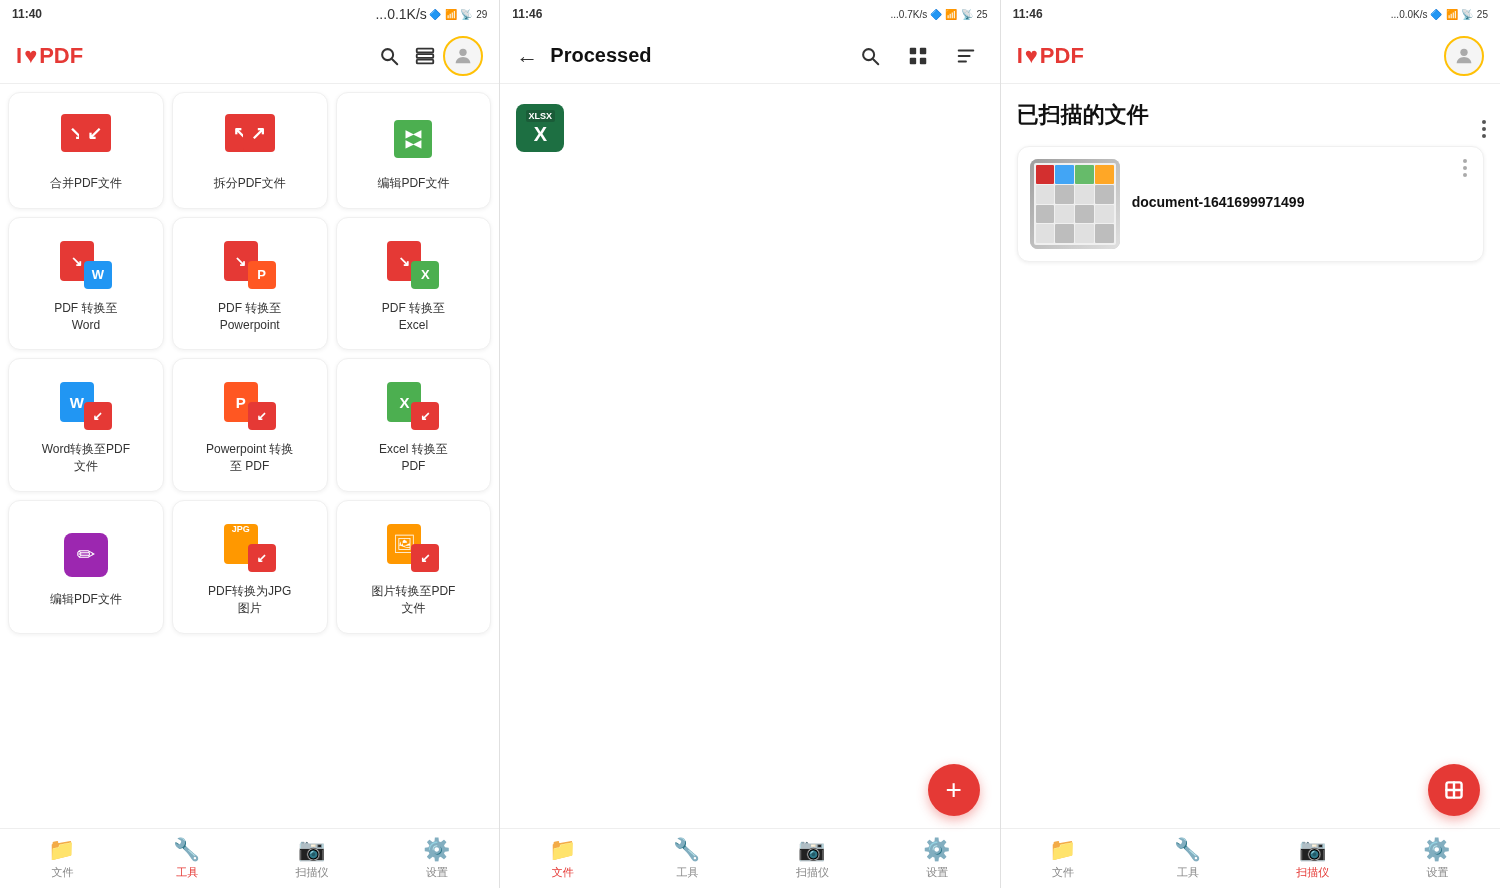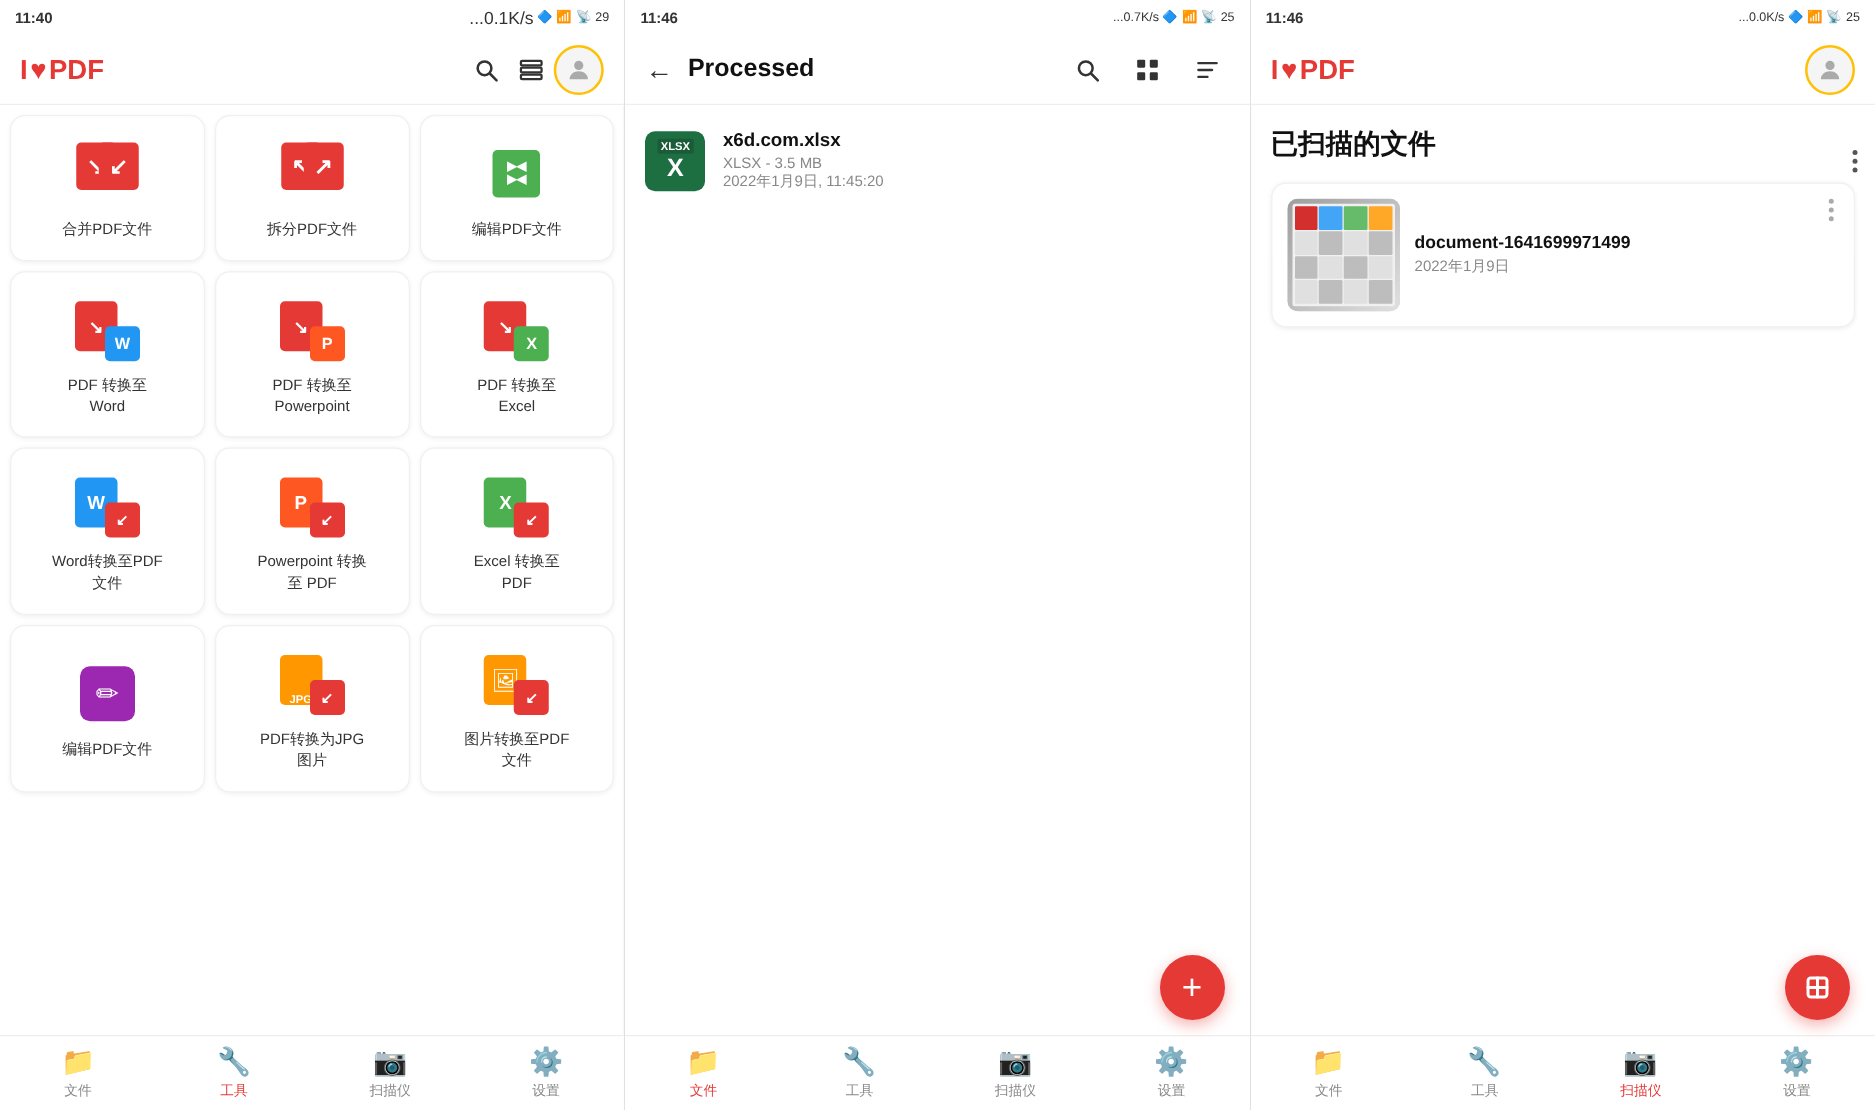--- a/index.html
+++ b/index.html
@@ -443,21 +443,21 @@
           <div style="width:44px;height:44px;background:#9C27B0;border-radius:8px;display:flex;align-items:center;justify-content:center;">
             <span style="color:#fff;font-size:22px;">✏</span>
           </div>
         </div>
         <div class="tool-label">编辑PDF文件</div>
       </div>
 
       <div class="tool-card">
         <div class="tool-icon">
           <div style="position:relative;width:54px;height:50px;">
-            <div style="position:absolute;left:0;top:2px;width:34px;height:40px;background:#FF9800;border-radius:4px;display:flex;align-items:flex-end;justify-content:center;">
+            <div style="position:absolute;left:0;top:2px;width:34px;height:40px;background:#FF9800;border-radius:4px;display:flex;align-items:flex-start;justify-content:center;">
               <span style="font-size:9px;font-weight:900;color:#fff;">JPG</span>
             </div>
             <div style="position:absolute;right:0;bottom:0;width:28px;height:28px;background:#e53935;border-radius:4px;display:flex;align-items:center;justify-content:center;">
               <span style="color:#fff;font-size:12px;font-weight:900;">↙</span>
             </div>
           </div>
         </div>
         <div class="tool-label">PDF转换为JPG<br>图片</div>
       </div>
 
@@ -536,29 +536,20 @@
       </svg>
     </div>
   </div>
 
   <div class="processed-content">
     <div class="file-item">
 
       <div class="file-icon-xlsx">
         <span class="xlsx-label">XLSX</span>
         <span class="xlsx-x">X</span>
-      </div>
-      <div class="file-info">
-        <div class="file-name">x6d.com.xlsx</div>
-        <div class="file-meta">
-          <span>
-            <span>XLSX</span> - <span>3.5 MB</span>
-          </span>
-        </div>
-        <div class="file-meta">2022年1月9日, 11:45:20</div>
       </div>
     </div>
   </div>
 
   <div class="fab">
     <span>+</span>
   </div>
 
   <div class="bottom-nav">
     <div class="bottom-nav-item">
@@ -632,21 +623,20 @@
             <div style="background:#e0e0e0;border-radius:1px;"></div>
             <div style="background:#bdbdbd;border-radius:1px;"></div>
             <div style="background:#e0e0e0;border-radius:1px;"></div>
             <div style="background:#bdbdbd;border-radius:1px;"></div>
           </div>
         </div>
       </div>
 
       <div class="scan-info">
         <div class="scan-doc-name">document-1641699971499</div>
-        <div class="scan-doc-meta">2022年1月9日</div>
       </div>
 
       <div class="more-btn">
         <div class="three-dots">
           <div class="dot"></div>
           <div class="dot"></div>
           <div class="dot"></div>
         </div>
       </div>
     </div>

